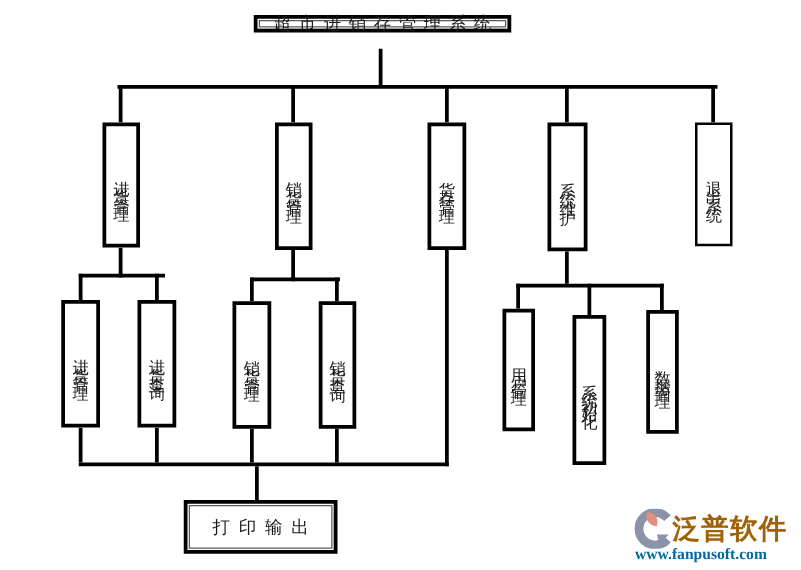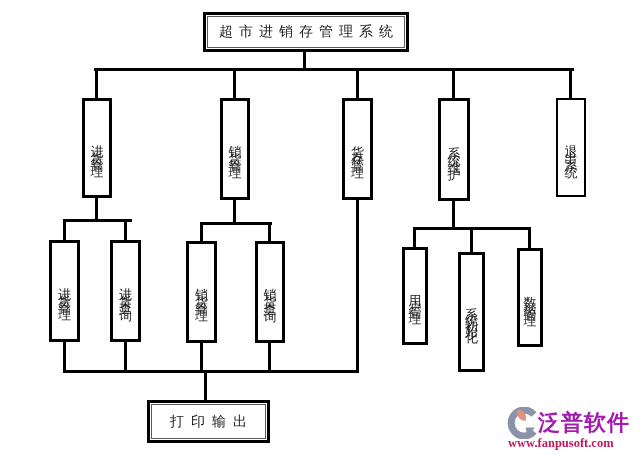--- a/index.html
+++ b/index.html
@@ -21,21 +21,21 @@
   .node.double{box-shadow:inset 0 0 0 1px #ffffff, inset 0 0 0 2px #5a5a5a;}
   .hlabel{
     font-size:14px;letter-spacing:6px;white-space:nowrap;
     text-indent:6px; 
   }
   .vlabel{
     writing-mode:vertical-rl;text-orientation:upright;
     font-size:13px;letter-spacing:7px;line-height:1;white-space:nowrap;
   }
   
-  .root{left:203px;top:12px;width:206px;height:40px;}
+  .root{left:203px;top:12px;width:206px;height:14px;}
   .b1{left:82px;top:98px;width:30px;height:100px;}
   .b2{left:220px;top:98px;width:30px;height:102px;}
   .b3{left:342px;top:98px;width:31px;height:102px;}
   .b4{left:438px;top:98px;width:32px;height:103px;}
   .b5{left:556px;top:98px;width:30px;height:99px;}
   .s1{left:49px;top:240px;width:31px;height:102px;}
   .s2{left:110px;top:240px;width:31px;height:102px;}
   .s3{left:186px;top:241px;width:31px;height:102px;}
   .s4{left:255px;top:241px;width:30px;height:102px;}
   .m1{left:402px;top:247px;width:26px;height:98px;}
@@ -139,17 +139,17 @@
   <div class="node double print">
     <span class="hlabel" style="letter-spacing:7px;text-indent:7px;">打印输出</span>
   </div>
 
   <div class="watermark">
     <svg class="wm-logo" viewBox="0 0 32 32">
       <path d="M29 7.5 A 13 13 0 1 0 29 24.5" fill="none" stroke="#8a93a8" stroke-width="7"></path>
       <path d="M12.5 2.5 Q 23 3.5 20.5 14 Q 10.5 12.5 12.5 2.5 Z" fill="#e2907e"></path>
       <path d="M20.5 20.5 L 30 20.5 L 22.5 29 Z" fill="#8a93a8"></path>
     </svg>
-    <span class="wm-brand" style="color:#a21caf;">泛普软件</span>
-    <span class="wm-url" style="color:#be185d;">www.fanpusoft.com</span>
+    <span class="wm-brand" style="color:#a16207;">泛普软件</span>
+    <span class="wm-url" style="color:#0369a1;">www.fanpusoft.com</span>
   </div>
 
 </div>
 
 </body></html>

